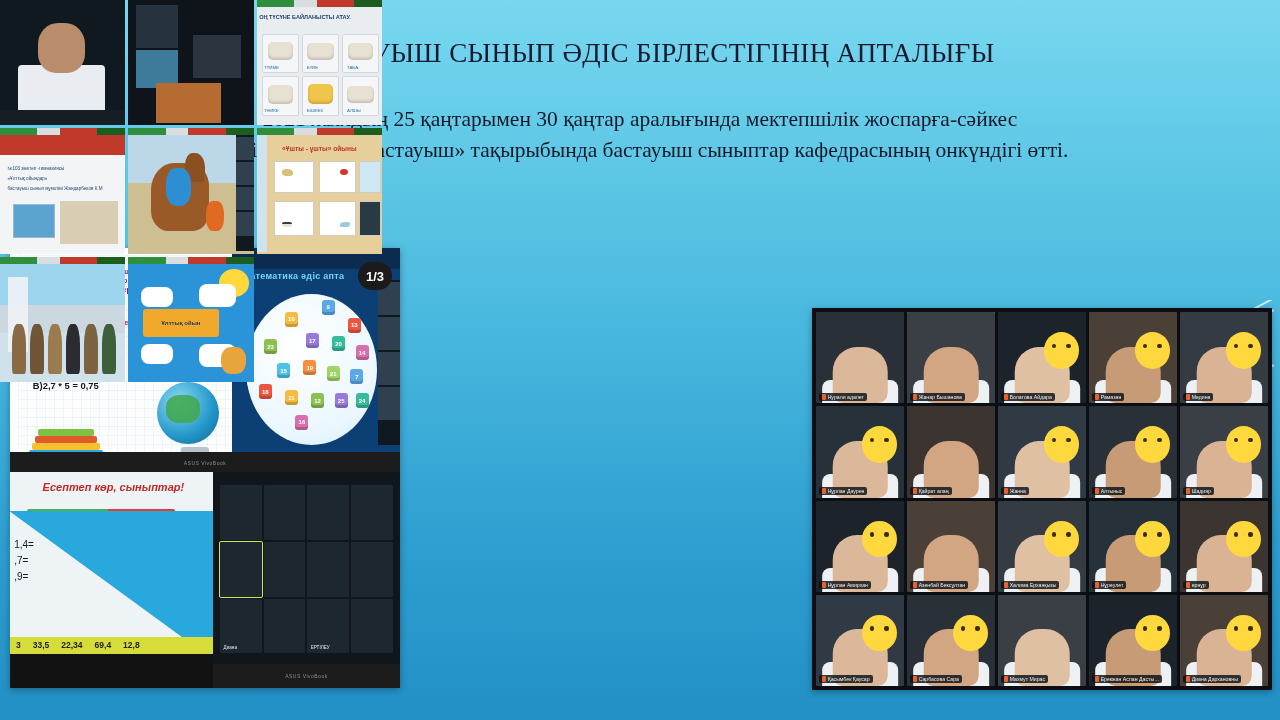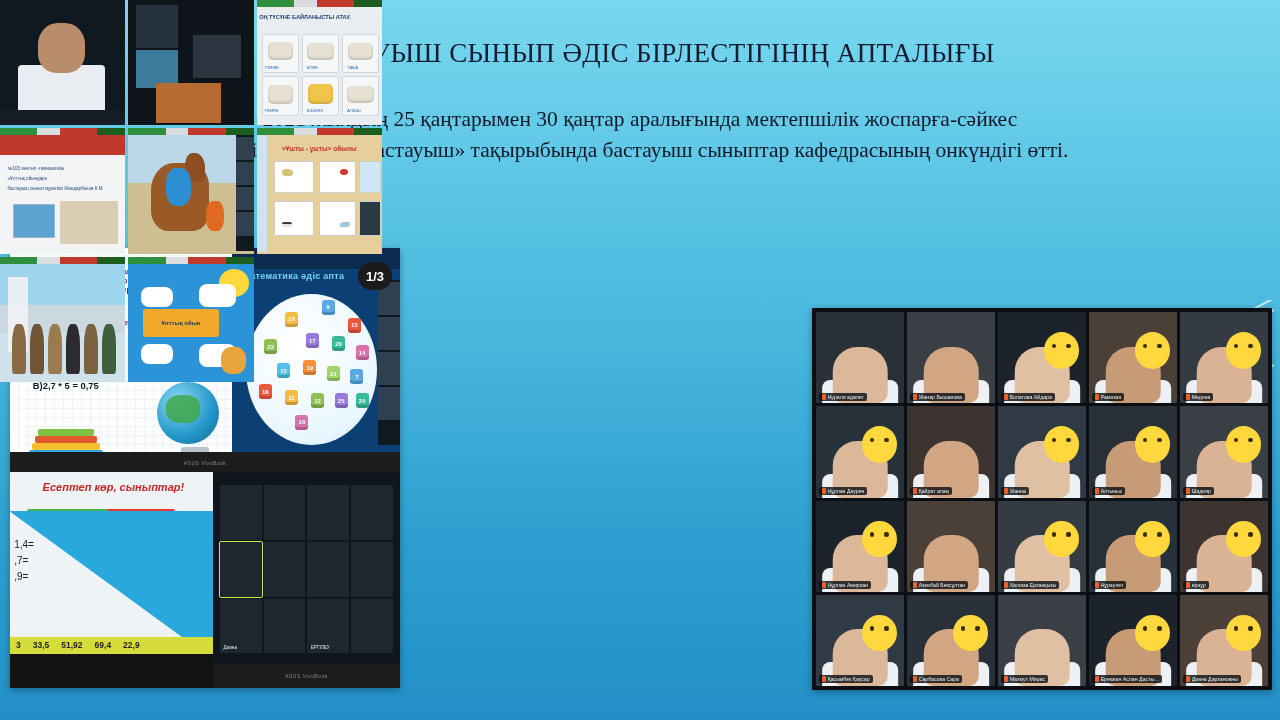--- a/index.html
+++ b/index.html
@@ -253,23 +253,23 @@
         <div class="lb-bars"></div>
         <div class="lb-tri"></div>
         <div class="lb-nums">
           <div>1,4=</div>
           <div>,7=</div>
           <div>,9=</div>
         </div>
         <div class="lb-strip">
           <span>3</span>
           <span>33,5</span>
-          <span>51,92</span>
+          <span>22,34</span>
           <span>69,4</span>
-          <span>22,9</span>
+          <span>12,8</span>
         </div>
         <div class="lb-foot"></div>
       </div>
 
       <div class="lb-right">
         <div class="zgrid-mini">
           <div class="zc"></div>
           <div class="zc"></div>
           <div class="zc"></div>
           <div class="zc"></div>

